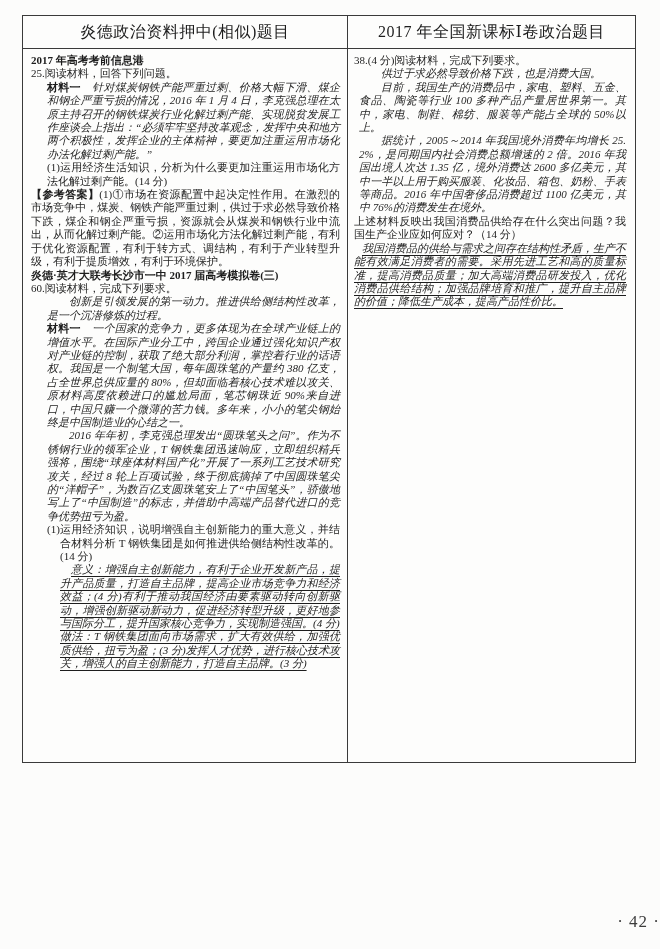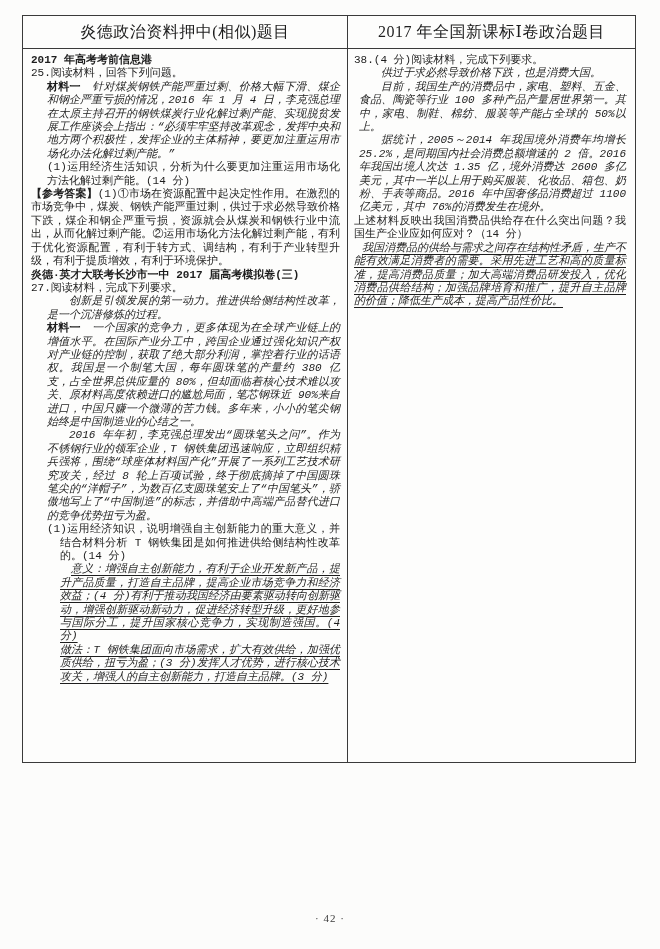--- a/index.html
+++ b/index.html
@@ -27,21 +27,21 @@
     border-bottom: 1.4px solid #3a3a3a;
   }
   .th {
     display: flex; align-items: center; justify-content: center;
     font-size: 16px;
     letter-spacing: 0.5px;
   }
   .th.left  { width: 325px; border-right: 1.2px solid #3a3a3a; }
   .th.right { flex: 1; }
 
-  .tbody { display: flex; height: 713px; font-family: Liberation Mono, monospace; }
+  .tbody { display: flex; height: 713px; }
   .cell {
     padding: 5px 7px 0 8px;
     overflow: hidden;
   }
   .cell.left  { width: 325px; border-right: 1.2px solid #3a3a3a; }
   .cell.right { flex: 1; padding-left: 6px; padding-right: 9px; }
 
   p {
     margin: 0;
     font-size: 11px;
@@ -61,22 +61,22 @@
     text-decoration: underline;
     text-decoration-thickness: 1px;
     text-underline-offset: 3px;
   }
   .rp { padding-left: 5px; text-indent: 2em; }
   .r-ans { text-indent: 8px; }
 
   .page-number {
     position: absolute;
     left: 0; right: 0; top: 912px;
-    text-align: center;
-    font-size: 11px;
+    text-align: right;
+    font-size: 17px;
     color: #3c3c3c;
     letter-spacing: 1px;
   }
 </style>
 </head>
 <body>
 
 <div class="sheet">
 
   <div class="cmp-table">
@@ -90,21 +90,21 @@
 
       <div class="cell left">
         <p class="bold">2017 年高考考前信息港</p>
         <p>25.阅读材料，回答下列问题。</p>
         <div class="qbody">
           <p><span class="lead">材料一　</span><span class="kai">针对煤炭钢铁产能严重过剩、价格大幅下滑、煤企和钢企严重亏损的情况，2016 年 1 月 4 日，李克强总理在太原主持召开的钢铁煤炭行业化解过剩产能、实现脱贫发展工作座谈会上指出：“必须牢牢坚持改革观念，发挥中央和地方两个积极性，发挥企业的主体精神，要更加注重运用市场化办法化解过剩产能。”</span></p>
           <p>(1)运用经济生活知识，分析为什么要更加注重运用市场化方法化解过剩产能。(14 分)</p>
         </div>
         <p><span class="lead">【参考答案】</span><span>(1)①市场在资源配置中起决定性作用。在激烈的市场竞争中，煤炭、钢铁产能严重过剩，供过于求必然导致价格下跌，煤企和钢企严重亏损，资源就会从煤炭和钢铁行业中流出，从而化解过剩产能。②运用市场化方法化解过剩产能，有利于优化资源配置，有利于转方式、调结构，有利于产业转型升级，有利于提质增效，有利于环境保护。</span></p>
         <p class="bold">炎德·英才大联考长沙市一中 2017 届高考模拟卷(三)</p>
-        <p>27.阅读材料，完成下列要求。</p>
+        <p>60.阅读材料，完成下列要求。</p>
         <div class="qbody">
           <p class="kai indent2">创新是引领发展的第一动力。推进供给侧结构性改革，是一个沉潜修炼的过程。</p>
           <p><span class="lead">材料一　</span><span class="kai">一个国家的竞争力，更多体现为在全球产业链上的增值水平。在国际产业分工中，跨国企业通过强化知识产权对产业链的控制，获取了绝大部分利润，掌控着行业的话语权。我国是一个制笔大国，每年圆珠笔的产量约 380 亿支，占全世界总供应量的 80%，但却面临着核心技术难以攻关、原材料高度依赖进口的尴尬局面，笔芯钢珠近 90%来自进口，中国只赚一个微薄的苦力钱。多年来，小小的笔尖钢始终是中国制造业的心结之一。</span></p>
           <p class="kai indent2">2016 年年初，李克强总理发出“圆珠笔头之问”。作为不锈钢行业的领军企业，T 钢铁集团迅速响应，立即组织精兵强将，围绕“球座体材料国产化”开展了一系列工艺技术研究攻关，经过 8 轮上百项试验，终于彻底摘掉了中国圆珠笔尖的“洋帽子”，为数百亿支圆珠笔安上了“中国笔头”，骄傲地写上了“中国制造”的标志，并借助中高端产品替代进口的竞争优势扭亏为盈。</p>
           <p class="hang">(1)运用经济知识，说明增强自主创新能力的重大意义，并结合材料分析 T 钢铁集团是如何推进供给侧结构性改革的。(14 分)</p>
           <div class="ansblock">
             <p class="kai uline indent1">意义：增强自主创新能力，有利于企业开发新产品，提升产品质量，打造自主品牌，提高企业市场竞争力和经济效益；(4 分)有利于推动我国经济由要素驱动转向创新驱动，增强创新驱动新动力，促进经济转型升级，更好地参与国际分工，提升国家核心竞争力，实现制造强国。(4 分)</p>
             <p class="kai uline">做法：T 钢铁集团面向市场需求，扩大有效供给，加强优质供给，扭亏为盈；(3 分)发挥人才优势，进行核心技术攻关，增强人的自主创新能力，打造自主品牌。(3 分)</p>
           </div>
         </div>

